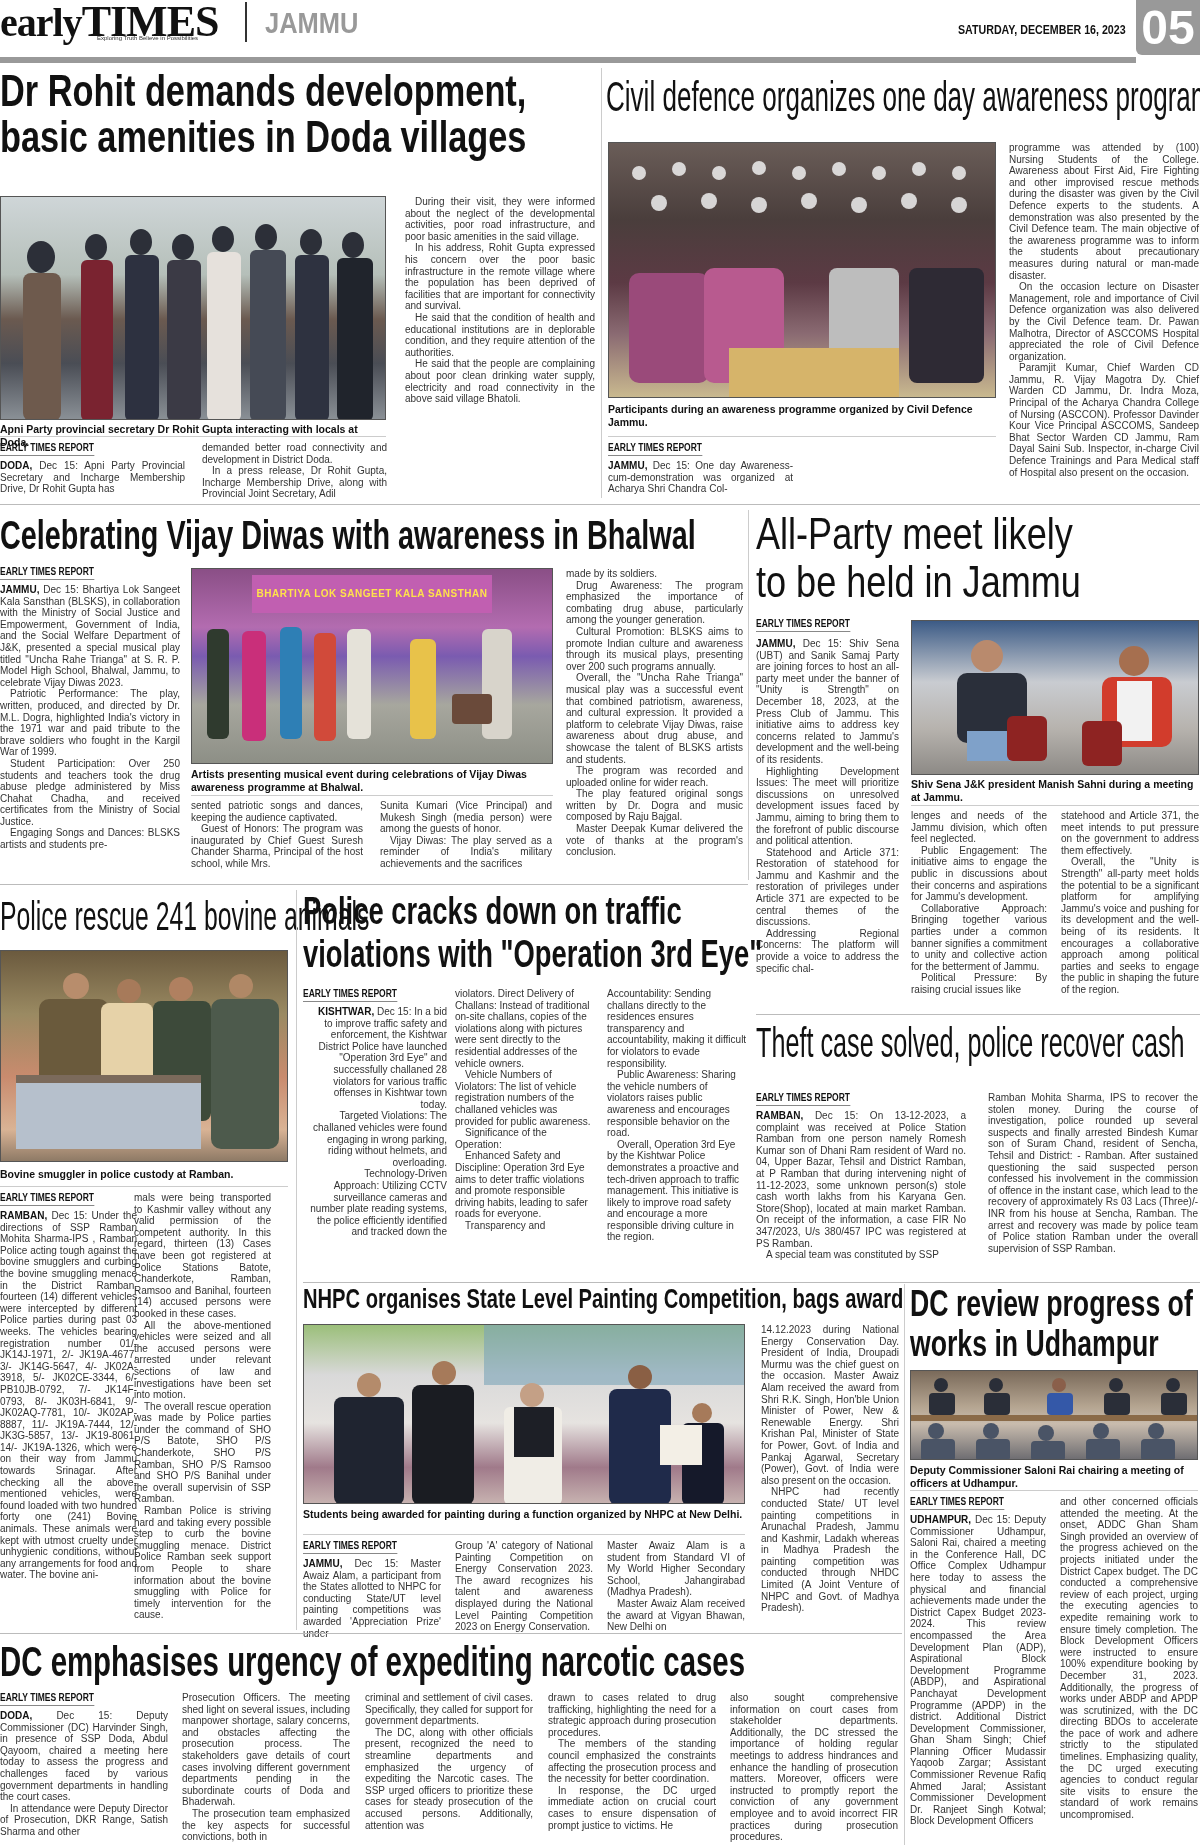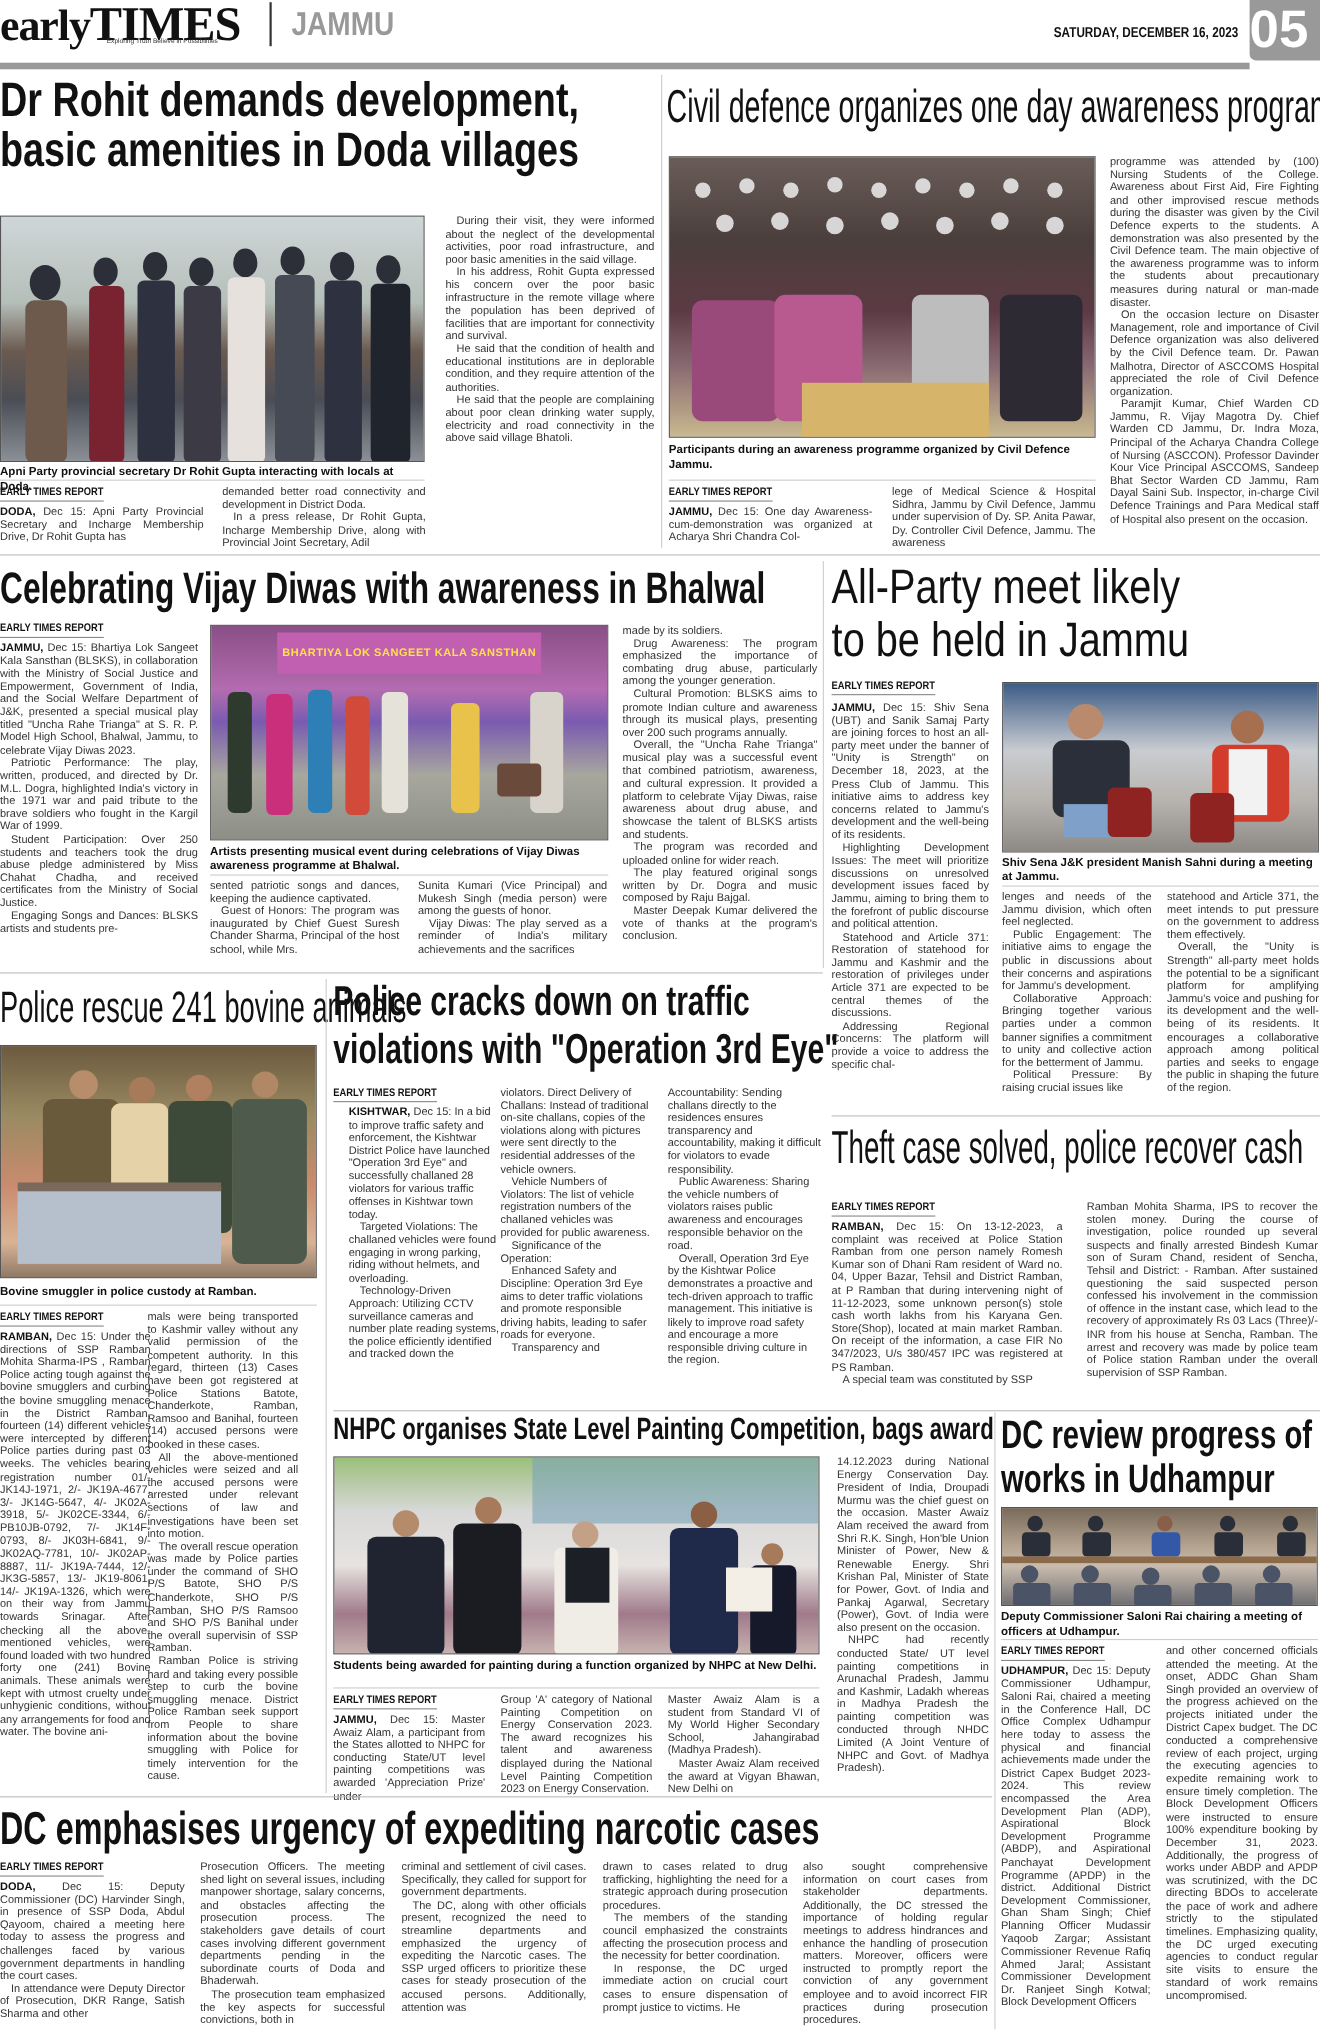--- a/index.html
+++ b/index.html
@@ -5,21 +5,21 @@
 *{box-sizing:border-box;margin:0;padding:0}
 body{width:1200px;height:1845px;background:#fff;color:#222;font-family:"DejaVu Serif",serif;overflow:hidden;position:relative}
 .abs{position:absolute}
 .masthead{left:0;top:0;width:1200px;height:62px}
 .logo{left:0;top:-4px;font-family:"Liberation Serif",serif;font-size:40px;font-weight:bold;letter-spacing:-1px;color:#111}
 .logo .caps{font-size:44px}
 .tagline{left:97px;top:35px;font-family:"Liberation Sans",sans-serif;font-size:6px;color:#333}
 .mast-sep{left:245px;top:2px;width:2px;height:40px;background:#333}
 .edition{left:265px;top:6px;font-family:"Liberation Sans",sans-serif;font-weight:bold;font-size:30px;color:#999;transform:scaleX(.85);transform-origin:left}
 .dateline{left:958px;top:22px;font-family:"Liberation Sans",sans-serif;font-weight:bold;font-size:13px;color:#111;transform:scaleX(.82);transform-origin:left}
-.pageno{left:1136px;top:0;width:64px;height:55px;background:#999;color:#fff;font-family:"Liberation Sans",sans-serif;font-weight:bold;font-size:48px;line-height:55px;text-align:left;border-radius:0 0 0 6px}
+.pageno{left:1136px;top:0;width:64px;height:55px;background:#999;color:#fff;font-family:"Liberation Sans",sans-serif;font-weight:bold;font-size:48px;line-height:55px;text-align:center;border-radius:0 0 0 6px}
 .rule{left:0;top:57px;width:1136px;height:6px;background:#999}
 .hl{font-family:"Liberation Sans",sans-serif;font-weight:bold;color:#111;line-height:1.05;transform-origin:left top;white-space:nowrap}
 .hl-cond{font-family:"Liberation Sans",sans-serif;font-weight:normal;color:#111;line-height:1;transform-origin:left top;white-space:nowrap}
 .photo{border:1px solid #555;overflow:hidden}
 .cap{font-family:"Liberation Sans",sans-serif;font-weight:bold;font-size:10.5px;line-height:1.25;color:#111}
 .kicker{font-family:"Liberation Sans",sans-serif;font-weight:bold;font-size:10px;color:#111;border-bottom:1px solid #888;padding-bottom:2px;display:inline-block;transform:scaleX(.85);transform-origin:left}
 .txt{font-family:Liberation Sans, sans-serif;font-size:10px;line-height:11.6px;color:#333;text-align:justify}
 .txt p{text-indent:10px}
 .txt p.first{text-indent:0}
 .txt b{color:#111}
@@ -110,23 +110,20 @@
         <rect x="300" y="125" width="75" height="115" rx="8" fill="#2e2a34"></rect>
         <rect x="120" y="205" width="170" height="50" fill="#d6b46a"></rect>
       </svg>
   </div>
   <div class="abs cap" style="left:2px;top:335px;width:388px">Participants during an awareness programme organized by Civil Defence Jammu.</div>
   <div class="abs hr" style="left:2px;top:368px;width:388px"></div>
   <div class="abs kicker" style="left:2px;top:374px">EARLY TIMES REPORT</div>
   <div class="abs txt" style="left:2px;top:392px;width:185px">
       <p class="first"><b>JAMMU,</b> <span>Dec 15: One day Awareness-cum-demonstration was organized at Acharya Shri Chandra Col-</span></p>
     </div>
-  <div class="abs txt" style="left:205px;top:374px;width:185px">
-      <p class="first">lege of Medical Science &amp; Hospital Sidhra, Jammu by Civil Defence, Jammu under supervision of Dy. SP. Anita Pawar, Dy. Controller Civil Defence, Jammu. The awareness</p>
-    </div>
   <div class="abs txt" style="left:403px;top:74px;width:190px">
       <p class="first">programme was attended by (100) Nursing Students of the College. Awareness about First Aid, Fire Fighting and other improvised rescue methods during the disaster was given by the Civil Defence experts to the students. A demonstration was also presented by the Civil Defence team. The main objective of the awareness programme was to inform the students about precautionary measures during natural or man-made disaster.</p>
       <p>On the occasion lecture on Disaster Management, role and importance of Civil Defence organization was also delivered by the Civil Defence team. Dr. Pawan Malhotra, Director of ASCCOMS Hospital appreciated the role of Civil Defence organization.</p>
       <p>Paramjit Kumar, Chief Warden CD Jammu, R. Vijay Magotra Dy. Chief Warden CD Jammu, Dr. Indra Moza, Principal of the Acharya Chandra College of Nursing (ASCCON). Professor Davinder Kour Vice Principal ASCCOMS, Sandeep Bhat Sector Warden CD Jammu, Ram Dayal Saini Sub. Inspector, in-charge Civil Defence Trainings and Para Medical staff of Hospital also present on the occasion.</p>
     </div>
 </div>
 <div class="abs hr" style="left:0;top:504px;width:1200px;background:#bbb"></div>
 
 <div class="abs" style="left:0;top:510px;width:745px;height:370px">
   <div class="abs hl" style="left:0;top:4px;font-size:40px;transform:scaleX(.72)">Celebrating Vijay Diwas with awareness in Bhalwal</div>
@@ -238,21 +235,21 @@
       <p>All the above-mentioned vehicles were seized and all the accused persons were arrested under relevant sections of law and investigations have been set into motion.</p>
       <p>The overall rescue operation was made by Police parties under the command of SHO P/S Batote, SHO P/S Chanderkote, SHO P/S Ramban, SHO P/S Ramsoo and SHO P/S Banihal under the overall supervisin of SSP Ramban.</p>
       <p>Ramban Police is striving hard and taking every possible step to curb the bovine smuggling menace. District Police Ramban seek support from People to share information about the bovine smuggling with Police for timely intervention for the cause.</p>
     </div>
 </div>
 <div class="abs vr" style="left:296px;top:890px;height:740px"></div>
 
 <div class="abs" style="left:303px;top:890px;width:445px;height:390px">
   <div class="abs hl" style="left:0;top:0;font-size:38px;transform:scaleX(.72);line-height:1.12"><span>Police cracks down on traffic</span><br><span>violations with "Operation 3rd Eye"</span></div>
   <div class="abs kicker" style="left:0;top:98px">EARLY TIMES REPORT</div>
-  <div class="abs txt" style="left:14px;top:116px;width:140px;text-align:left">
+  <div class="abs txt" style="left:4px;top:116px;width:140px;text-align:right">
       <p class="first"><b>KISHTWAR,</b> <span>Dec 15: In a bid to improve traffic safety and enforcement, the Kishtwar District Police have launched "Operation 3rd Eye" and successfully challaned 28 violators for various traffic offenses in Kishtwar town today.</span></p>
       <p>Targeted Violations: The challaned vehicles were found engaging in wrong parking, riding without helmets, and overloading.</p>
       <p>Technology-Driven Approach: Utilizing CCTV surveillance cameras and number plate reading systems, the police efficiently identified and tracked down the</p>
     </div>
   <div class="abs txt" style="left:152px;top:98px;width:140px;text-align:left">
       <p class="first">violators. Direct Delivery of Challans: Instead of traditional on-site challans, copies of the violations along with pictures were sent directly to the residential addresses of the vehicle owners.</p>
       <p>Vehicle Numbers of Violators: The list of vehicle registration numbers of the challaned vehicles was provided for public awareness.</p>
       <p>Significance of the Operation:</p>
       <p>Enhanced Safety and Discipline: Operation 3rd Eye aims to deter traffic violations and promote responsible driving habits, leading to safer roads for everyone.</p>
       <p>Transparency and</p>

